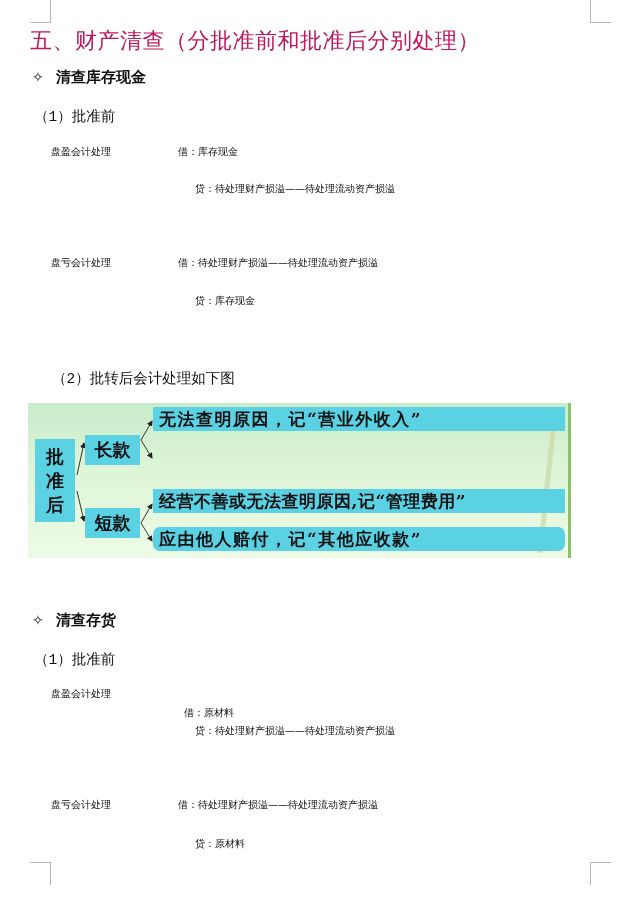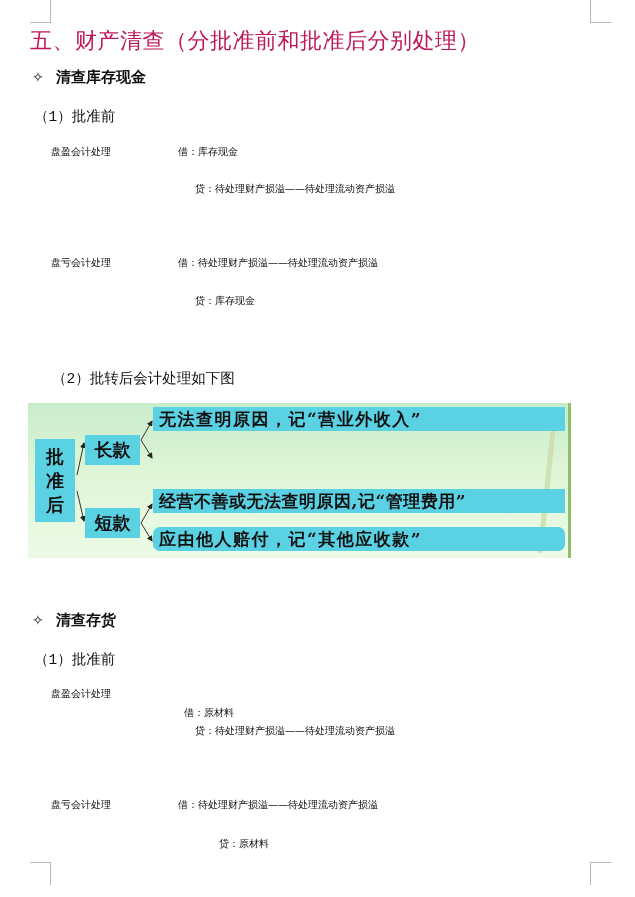--- a/index.html
+++ b/index.html
@@ -105,13 +105,13 @@
   <span class="bullet">✧</span><span>清查存货</span>
 </div>
 <div class="abs sub" style="left:34px; top:650px;">（1）批准前</div>
 
 <div class="abs line" style="left:51px; top:687px;">盘盈会计处理</div>
 <div class="abs line" style="left:184px; top:687px;margin-top:19px;">借：原材料</div>
 <div class="abs line" style="left:195px; top:724px;">贷：待处理财产损溢——待处理流动资产损溢</div>
 
 <div class="abs line" style="left:51px; top:798px;">盘亏会计处理</div>
 <div class="abs line" style="left:178px; top:798px;">借：待处理财产损溢——待处理流动资产损溢</div>
-<div class="abs line" style="left:195px; top:837px;margin-left:24px;">贷：原材料</div>
+<div class="abs line" style="left:195px; top:837px;">贷：原材料</div>
 
 </body></html>

